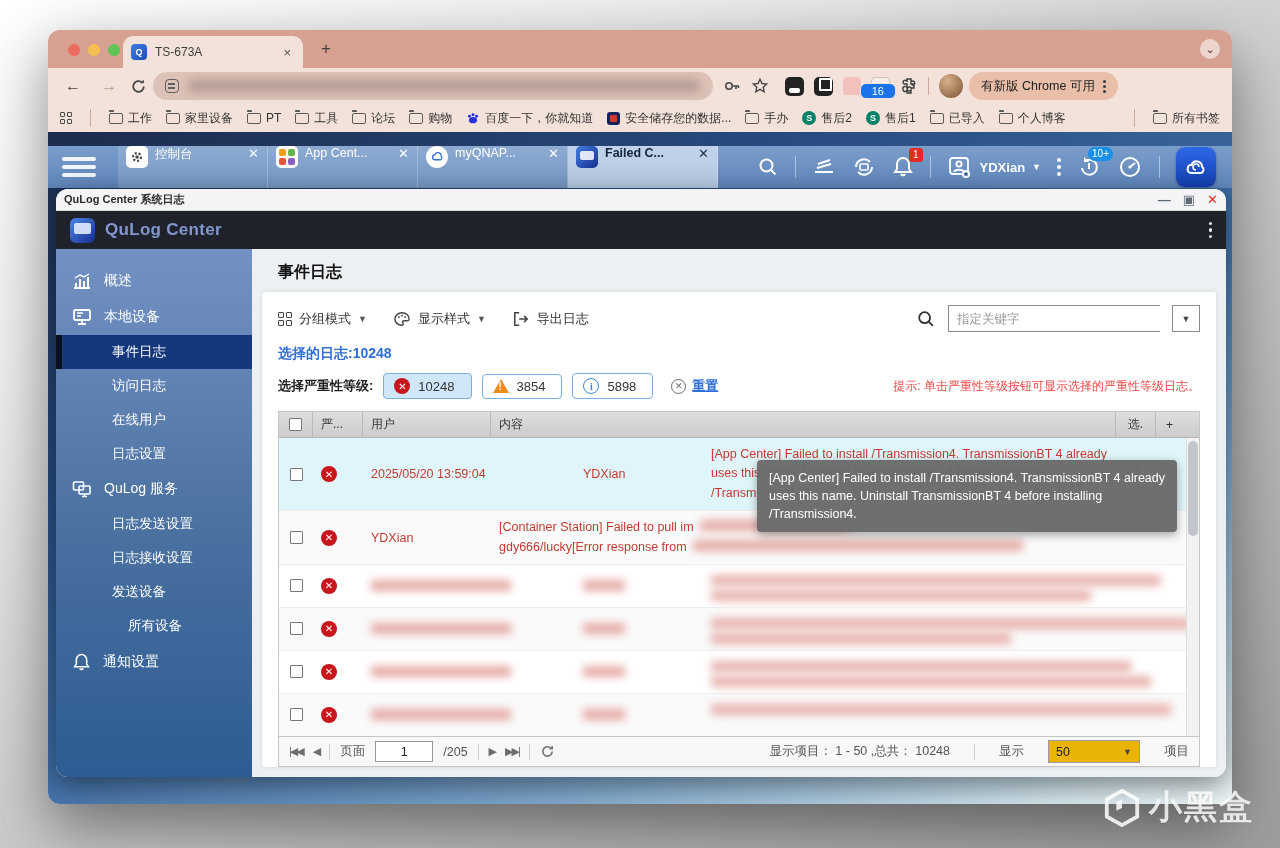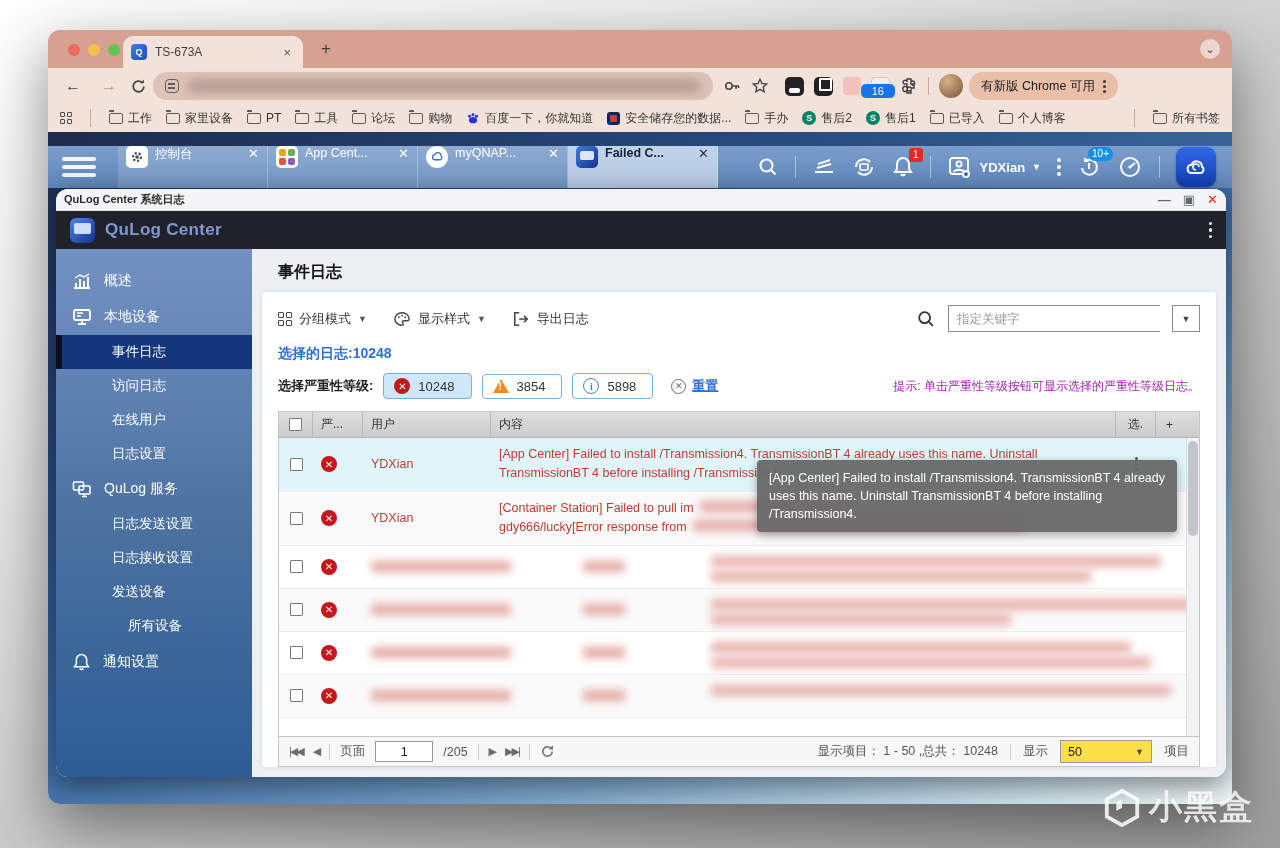--- a/index.html
+++ b/index.html
@@ -155,21 +155,21 @@
     display:flex; align-items:center; justify-content:center; flex:none; }
   .ic-warn { width:0; height:0; border-left:8px solid transparent; border-right:8px solid transparent;
     border-bottom:14px solid #ef8b1f; position:relative; flex:none; }
   .ic-warn:after { content:"!"; position:absolute; left:-2px; top:2px; color:#fff; font-size:10px; font-weight:bold; }
   .ic-info { width:16px; height:16px; border-radius:50%; border:1.6px solid #3c86d8; color:#3c86d8; font-size:10px;
     font-weight:bold; display:flex; align-items:center; justify-content:center; font-family:"Liberation Serif",serif; flex:none; }
   .reset-link { display:flex; align-items:center; gap:6px; margin-left:8px; }
   .ic-reset { width:15px; height:15px; border-radius:50%; border:1.5px solid #6b6b6b; color:#6b6b6b; font-size:9px;
     display:flex; align-items:center; justify-content:center; }
   .reset-text { color:#2f6fd6; font-size:13px; font-weight:bold; text-decoration:underline; }
-  .sev-hint { margin-left:auto; font-size:12px; color:#a21caf; }
+  .sev-hint { margin-left:auto; font-size:12px; color:#ef4444; }
 
   .tbl { margin:2px 16px 0 16px; border:1px solid #c6c6c6; flex:1; min-height:0; display:flex; flex-direction:column; overflow:hidden; position:relative; }
   .tbl-head { display:flex; background:linear-gradient(#dedede,#cccccc); border-bottom:1px solid #b5b5b5; height:26px; flex:none; font-size:12px; color:#333; }
   .th { display:flex; align-items:center; padding:0 8px; border-right:1px solid #b9b9b9; }
   .c-chk { width:34px; justify-content:center; flex:none; }
   .c-sev { width:50px; flex:none; }
   .c-time { width:212px; flex:none; }
   .c-user { width:128px; flex:none; }
   .c-content { flex:1; min-width:0; }
   .c-sel { width:40px; flex:none; justify-content:center; }
@@ -192,23 +192,23 @@
   .tooltip { position:absolute; left:505px; top:211px; width:420px; background:rgba(105,105,105,.96); color:#fff;
     font-size:12.5px; line-height:1.45; padding:9px 12px; border-radius:4px; box-shadow:0 3px 10px rgba(0,0,0,.35); z-index:20; }
 
   .pager { height:30px; flex:none; background:#f7f7f7; border-top:1px solid #d9d9d9; margin:0 16px; border:1px solid #c6c6c6; border-top:none;
     display:flex; align-items:center; padding:0 10px; gap:10px; font-size:12.5px; color:#555; }
   .pg-ic { color:#9a9a9a; font-size:11px; letter-spacing:-2px; }
   .pg-ic.on { color:#6d6d6d; }
   .pg-sep { width:1px; height:16px; background:#d0d0d0; }
   .page-input { width:58px; height:21px; border:1px solid #9a9a9a; text-align:center; font-size:12.5px; color:#222; }
   .size-dd { display:flex; align-items:center; justify-content:space-between; width:92px; height:23px;
-    border:1px solid #9a9a9a; background:#fde047; padding:4px 7px; color:#222; }
+    border:1px solid #9a9a9a; background:#eab308; padding:4px 7px; color:#222; }
   .size-dd .caret { font-size:9px; color:#444; }
-  .pg-right { margin-left:auto; display:flex; align-items:center; gap:12px; color:#555;text-align:center; }
+  .pg-right { margin-left:auto; display:flex; align-items:center; gap:24px; color:#555;text-align:center; }
 </style>
 </head>
 <body>
 
 <div class="stage">
 
   <div class="watermark">
     <svg class="wm-logo" viewBox="0 0 40 40">
       <path d="M20 2 L36 11 V29 L20 38 L4 29 V11 Z" fill="none" stroke="rgba(255,255,255,.85)" stroke-width="4"></path>
       <path d="M14 14 L20 11 V20 L14 23 Z" fill="rgba(255,255,255,.85)"></path>
@@ -606,20 +606,21 @@
 
                 <div class="tbl-body">
 
                   <div class="trow row-hl" style="min-height:52px">
                     <span class="cell c-chk">
                         <span class="chk"></span>
                       </span>
                     <span class="cell c-sev">
                         <span class="ic-err">✕</span>
                       </span>
+                    <span class="cell c-time">2025/05/20 13:59:04</span>
                     <span class="cell c-user">YDXian</span>
                     <span class="c-content content-lines">[App Center] Failed to install /Transmission4. TransmissionBT 4 already uses this name. Uninstall TransmissionBT 4 before installing /Transmission4.</span>
                     <span class="cell c-sel">
                         <span class="row-kebab">
                           <i></i>
                           <i></i>
                           <i></i>
                         </span>
                       </span>
                     <span class="cell c-plus"></span>

